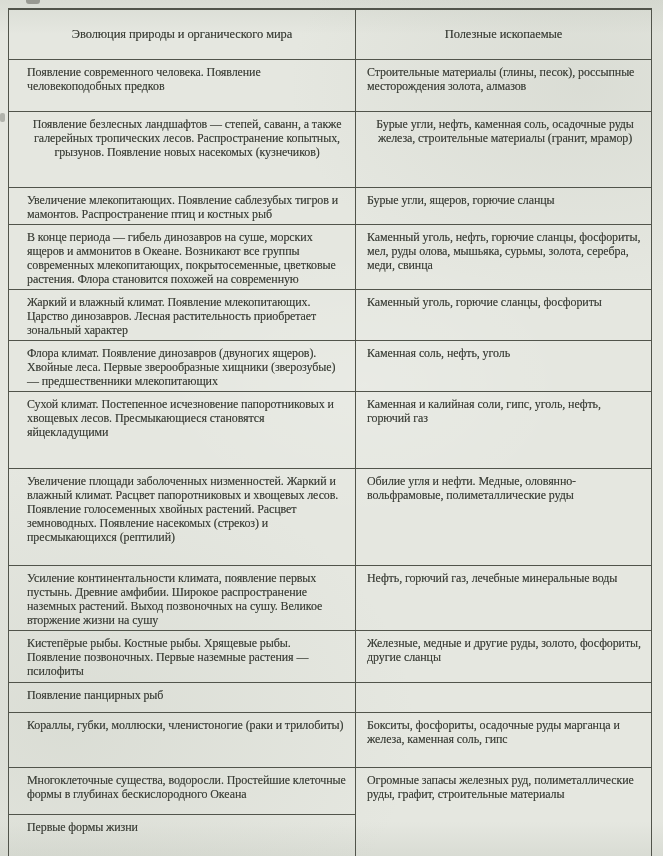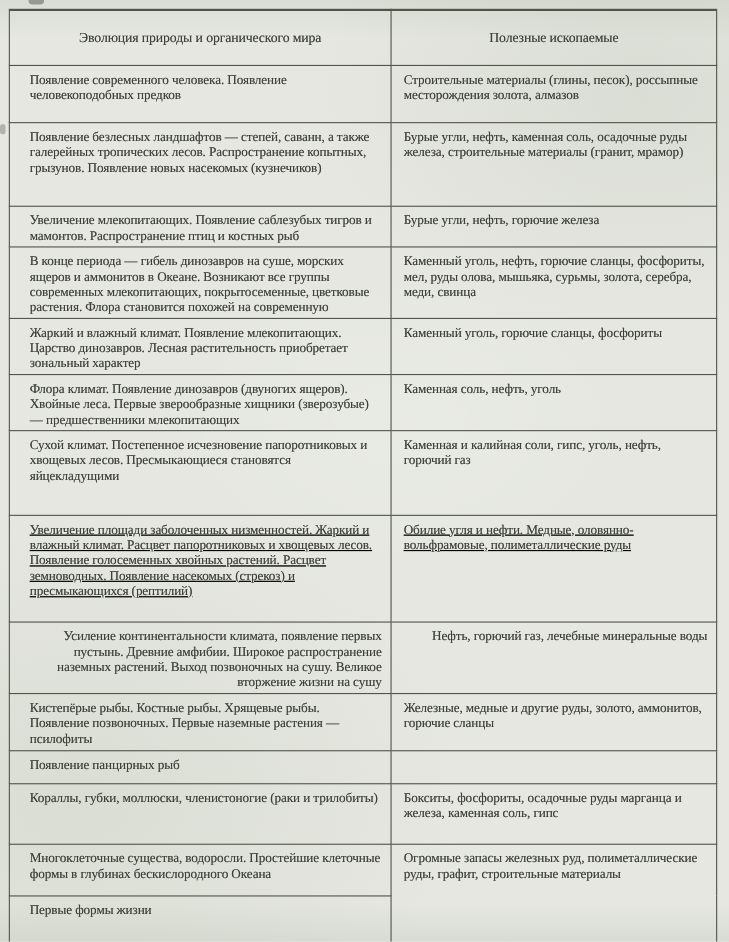--- a/index.html
+++ b/index.html
@@ -53,28 +53,28 @@
     vertical-align: middle;
     text-align: center;
     font-weight: normal;
     font-size: 12.5px;
   }
   td.cell-left  { padding: 5px 8px 3px 18px; margin-top: 15px; }
   td.cell-right { padding: 5px 8px 3px 11px; margin-top: 26px; }
   
   tr.rh-hdr { height: 50px; }
   tr.rh-1  { height: 52px; }
-  tr.rh-2  { height: 76px; }
+  tr.rh-2  { height: 76px; text-align: center; }
   tr.rh-3  { height: 33px; }
   tr.rh-4  { height: 64px; }
   tr.rh-5  { height: 51px; }
   tr.rh-6  { height: 45px; }
   tr.rh-7  { height: 77px; }
-  tr.rh-8  { height: 97px; text-decoration: underline; }
-  tr.rh-9  { height: 60px; text-align: right; }
+  tr.rh-8  { height: 97px; }
+  tr.rh-9  { height: 60px; }
   tr.rh-10 { height: 52px; }
   tr.rh-11 { height: 30px; }
   tr.rh-12 { height: 55px; padding-left: 36px; }
   tr.rh-13 { height: 47px; }
   tr.rh-14 { height: 50px; }
 </style>
 </head>
 <body>
 
 <div class="scan-artifact-1"></div>
@@ -93,21 +93,21 @@
   <tr class="rh-1">
     <td class="cell-left">Появление современного человека. Появление человекоподобных предков</td>
     <td class="cell-right">Строительные материалы (глины, песок), россыпные месторождения золота, алмазов</td>
   </tr>
   <tr class="rh-2">
     <td class="cell-left">Появление безлесных ландшафтов — степей, саванн, а также галерейных тропических лесов. Распространение копытных, грызунов. Появление новых насекомых (кузнечиков)</td>
     <td class="cell-right">Бурые угли, нефть, каменная соль, осадочные руды железа, строительные материалы (гранит, мрамор)</td>
   </tr>
   <tr class="rh-3">
     <td class="cell-left">Увеличение млекопитающих. Появление саблезубых тигров и мамонтов. Распространение птиц и костных рыб</td>
-    <td class="cell-right">Бурые угли, нефть, горючие железа</td>
+    <td class="cell-right">Бурые угли, ящеров, горючие сланцы</td>
   </tr>
   <tr class="rh-4">
     <td class="cell-left">В конце периода — гибель динозавров на суше, морских ящеров и аммонитов в Океане. Возникают все группы современных млекопитающих, покрытосеменные, цветковые растения. Флора становится похожей на современную</td>
     <td class="cell-right">Каменный уголь, нефть, горючие сланцы, фосфориты, мел, руды олова, мышьяка, сурьмы, золота, серебра, меди, свинца</td>
   </tr>
   <tr class="rh-5">
     <td class="cell-left">Жаркий и влажный климат. Появление млекопитающих. Царство динозавров. Лесная растительность приобретает зональный характер</td>
     <td class="cell-right">Каменный уголь, горючие сланцы, фосфориты</td>
   </tr>
   <tr class="rh-6">
@@ -121,21 +121,21 @@
   <tr class="rh-8">
     <td class="cell-left">Увеличение площади заболоченных низменностей. Жаркий и влажный климат. Расцвет папоротниковых и хвощевых лесов. Появление голосеменных хвойных растений. Расцвет земноводных. Появление насекомых (стрекоз) и пресмыкающихся (рептилий)</td>
     <td class="cell-right">Обилие угля и нефти. Медные, оловянно-вольфрамовые, полиметаллические руды</td>
   </tr>
   <tr class="rh-9">
     <td class="cell-left">Усиление континентальности климата, появление первых пустынь. Древние амфибии. Широкое распространение наземных растений. Выход позвоночных на сушу. Великое вторжение жизни на сушу</td>
     <td class="cell-right">Нефть, горючий газ, лечебные минеральные воды</td>
   </tr>
   <tr class="rh-10">
     <td class="cell-left">Кистепёрые рыбы. Костные рыбы. Хрящевые рыбы. Появление позвоночных. Первые наземные растения — псилофиты</td>
-    <td class="cell-right">Железные, медные и другие руды, золото, аммонитов, горючие сланцы</td>
+    <td class="cell-right">Железные, медные и другие руды, золото, фосфориты, другие сланцы</td>
   </tr>
   <tr class="rh-11">
     <td class="cell-left">Появление панцирных рыб</td>
     <td class="cell-right"></td>
   </tr>
   <tr class="rh-12">
     <td class="cell-left">Кораллы, губки, моллюски, членистоногие (раки и трилобиты)</td>
     <td class="cell-right">Бокситы, фосфориты, осадочные руды марганца и железа, каменная соль, гипс</td>
   </tr>
   <tr class="rh-13">

